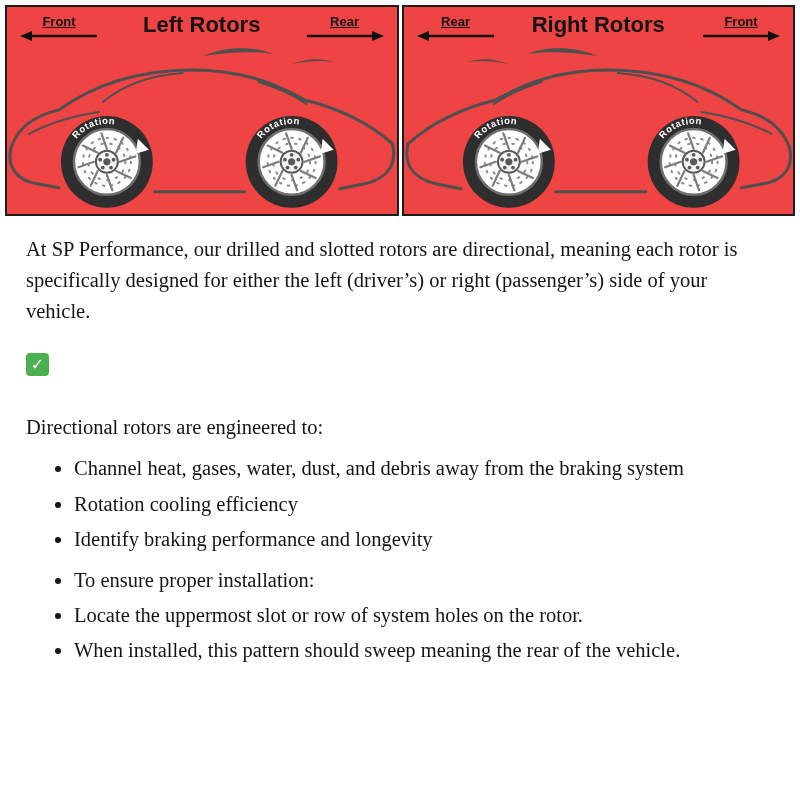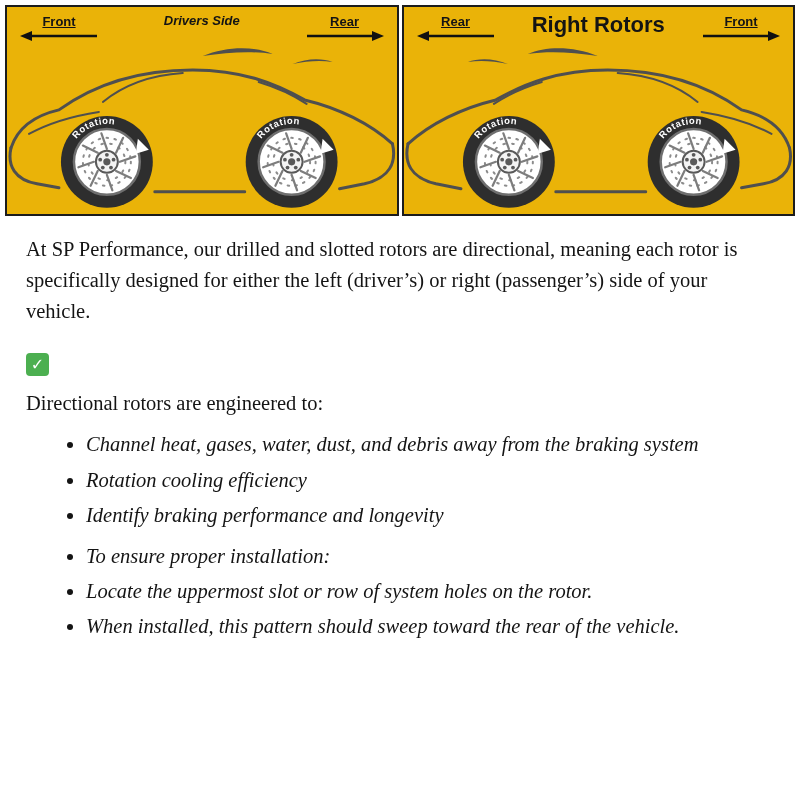--- a/index.html
+++ b/index.html
@@ -1,61 +1,61 @@
 <!DOCTYPE html>
 <html><head>
 <meta charset="utf-8">
 <style>
   html,body { margin:0; padding:0; background:#ffffff; }
   body { width:800px; color:#141414; font-family:"Liberation Serif", serif; }
 
   
   .diagram { display:flex; gap:3px; padding:5px 5px 0 5px; }
-  .panel { flex:1; border:2px solid #1c1c1c; background:#eab308; overflow:hidden; }
+  .panel { flex:1; border:2px solid #1c1c1c; background:#ef4444; overflow:hidden; }
   .panel-header { display:flex; justify-content:space-between; align-items:flex-start;
                   padding:6px 8px 0 8px; font-family:"Liberation Sans", sans-serif; }
   .dir { display:flex; flex-direction:column; align-items:center; width:88px; padding-top:2px; }
   .dir-label { font-weight:bold; font-size:13px; text-decoration:underline; line-height:1; }
   .dir svg { margin-top:2px; display:block; }
   .panel-titles { text-align:center; flex:1; }
   .panel-title { font-weight:bold; font-size:22px; line-height:1.05; }
   .panel-subtitle { font-weight:bold; font-style:italic; font-size:13px; }
   .car-svg { display:block; width:100%; height:auto; }
   .rot-text { font-family:"Liberation Sans", sans-serif; font-size:9.5px; font-weight:bold;
               fill:#ffffff; letter-spacing:.6px; }
 
   
   .content { padding:2px 26px 12px 26px; font-size:20.5px; line-height:1.52; }
   .intro { margin:16px 0 4px 0; }
   .heading { font-size:21.5px; margin:26px 0 0 0; display:flex; align-items:center; gap:10px; font-weight:bold; }
   .heading.h-mag { font-weight:normal; margin-top:30px; }
-  .lead { margin:12px 0 0 0; }
+  .lead { margin:36px 0 0 0; }
   ul.bullets { margin:10px 0 0 0; padding-left:44px; }
-  ul.bullets li { margin:4px 16px;font-style:italic; }
+  ul.bullets li { margin:4px 4px; }
   .check-icon { width:23px; height:23px; background:#4caf50; border-radius:4px; color:#fff;
                 display:inline-flex; align-items:center; justify-content:center;
                 font-family:"DejaVu Sans", sans-serif; font-size:16px; font-weight:bold; flex:0 0 auto; }
   .mag-icon { flex:0 0 auto; display:inline-block; }
 </style>
 </head>
 <body>
 
 <div class="diagram">
 
   <div class="panel">
     <div class="panel-header">
       <div class="dir">
         <span class="dir-label">Front</span>
         <svg width="80" height="12" viewBox="0 0 80 12">
           <path d="M78 6 H10" stroke="#111" stroke-width="2.6"></path>
           <path d="M13 1 L1 6 L13 11 Z" fill="#111"></path>
         </svg>
       </div>
       <div class="panel-titles">
-        <div class="panel-subtitle">Drivers Side</div>
+        <div class="panel-title">Left Rotors</div>
       </div>
       <div class="dir">
         <span class="dir-label">Rear</span>
         <svg width="80" height="12" viewBox="0 0 80 12">
           <path d="M2 6 H70" stroke="#111" stroke-width="2.6"></path>
           <path d="M67 1 L79 6 L67 11 Z" fill="#111"></path>
         </svg>
       </div>
     </div>
 
@@ -179,16 +179,16 @@
   <ul class="bullets">
       <li>Channel heat, gases, water, dust, and debris away from the braking system</li>
       <li>Rotation cooling efficiency</li>
       <li>Identify braking performance and longevity</li>
     </ul>
 
 
   <ul class="bullets">
       <li>To ensure proper installation:</li>
       <li>Locate the uppermost slot or row of system holes on the rotor.</li>
-      <li>When installed, this pattern should sweep toward the rear of the vehicle.</li>
+      <li>When installed, this pattern should sweep meaning the rear of the vehicle.</li>
     </ul>
 
 </div>
 
 </body></html>

